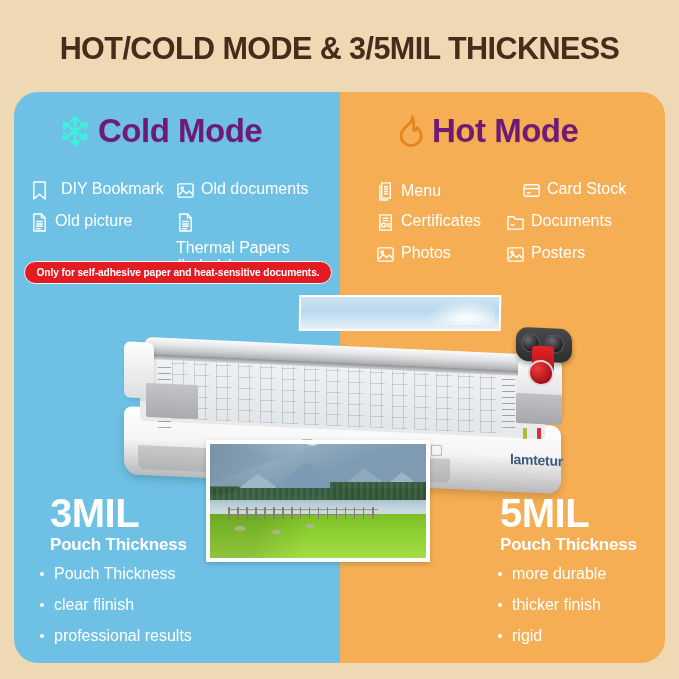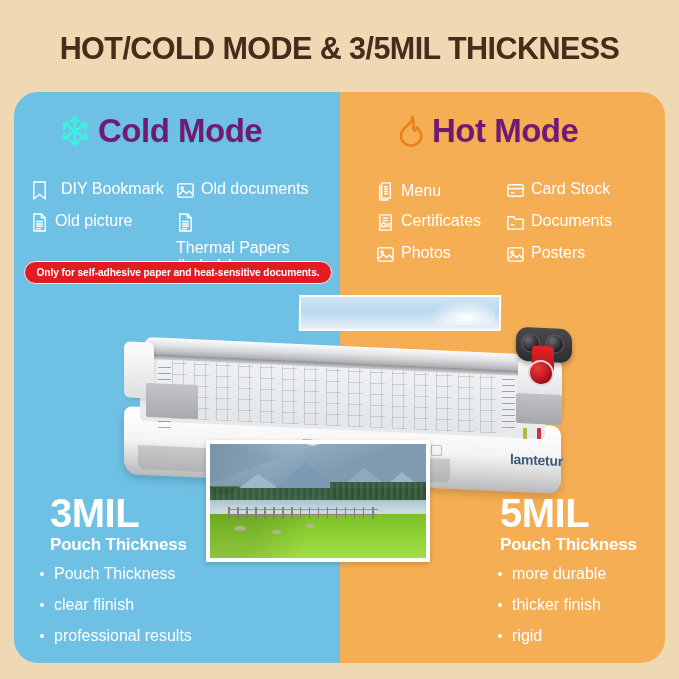--- a/index.html
+++ b/index.html
@@ -395,21 +395,21 @@
     <span>
       <svg class="ic" viewBox="0 0 20 22" fill="none" stroke="#FFFFFF" stroke-width="1.5" stroke-linejoin="round">
         <path d="M6 3 h9 v16 H6 Z"></path>
         <path d="M4 5 v16 h9"></path>
         <path d="M8.5 7 h4 M8.5 9.5 h4 M8.5 12 h4 M8.5 14.5 h4"></path>
       </svg>
     </span>
     <span class="tx">Menu</span>
   </div>
 
-  <div class="feat" style="left:506px;top:180px;justify-content:center;">
+  <div class="feat" style="left:522px;top:180px;justify-content:center;">
     <span>
       <svg class="ic" viewBox="0 0 20 22" fill="none" stroke="#FFFFFF" stroke-width="1.5" stroke-linejoin="round">
         <rect x="2" y="5" width="16" height="12" rx="2"></rect>
         <path d="M2 9 h16"></path>
         <path d="M5 13.5 h4"></path>
       </svg>
     </span>
     <span class="tx">Card Stock</span>
   </div>
 

